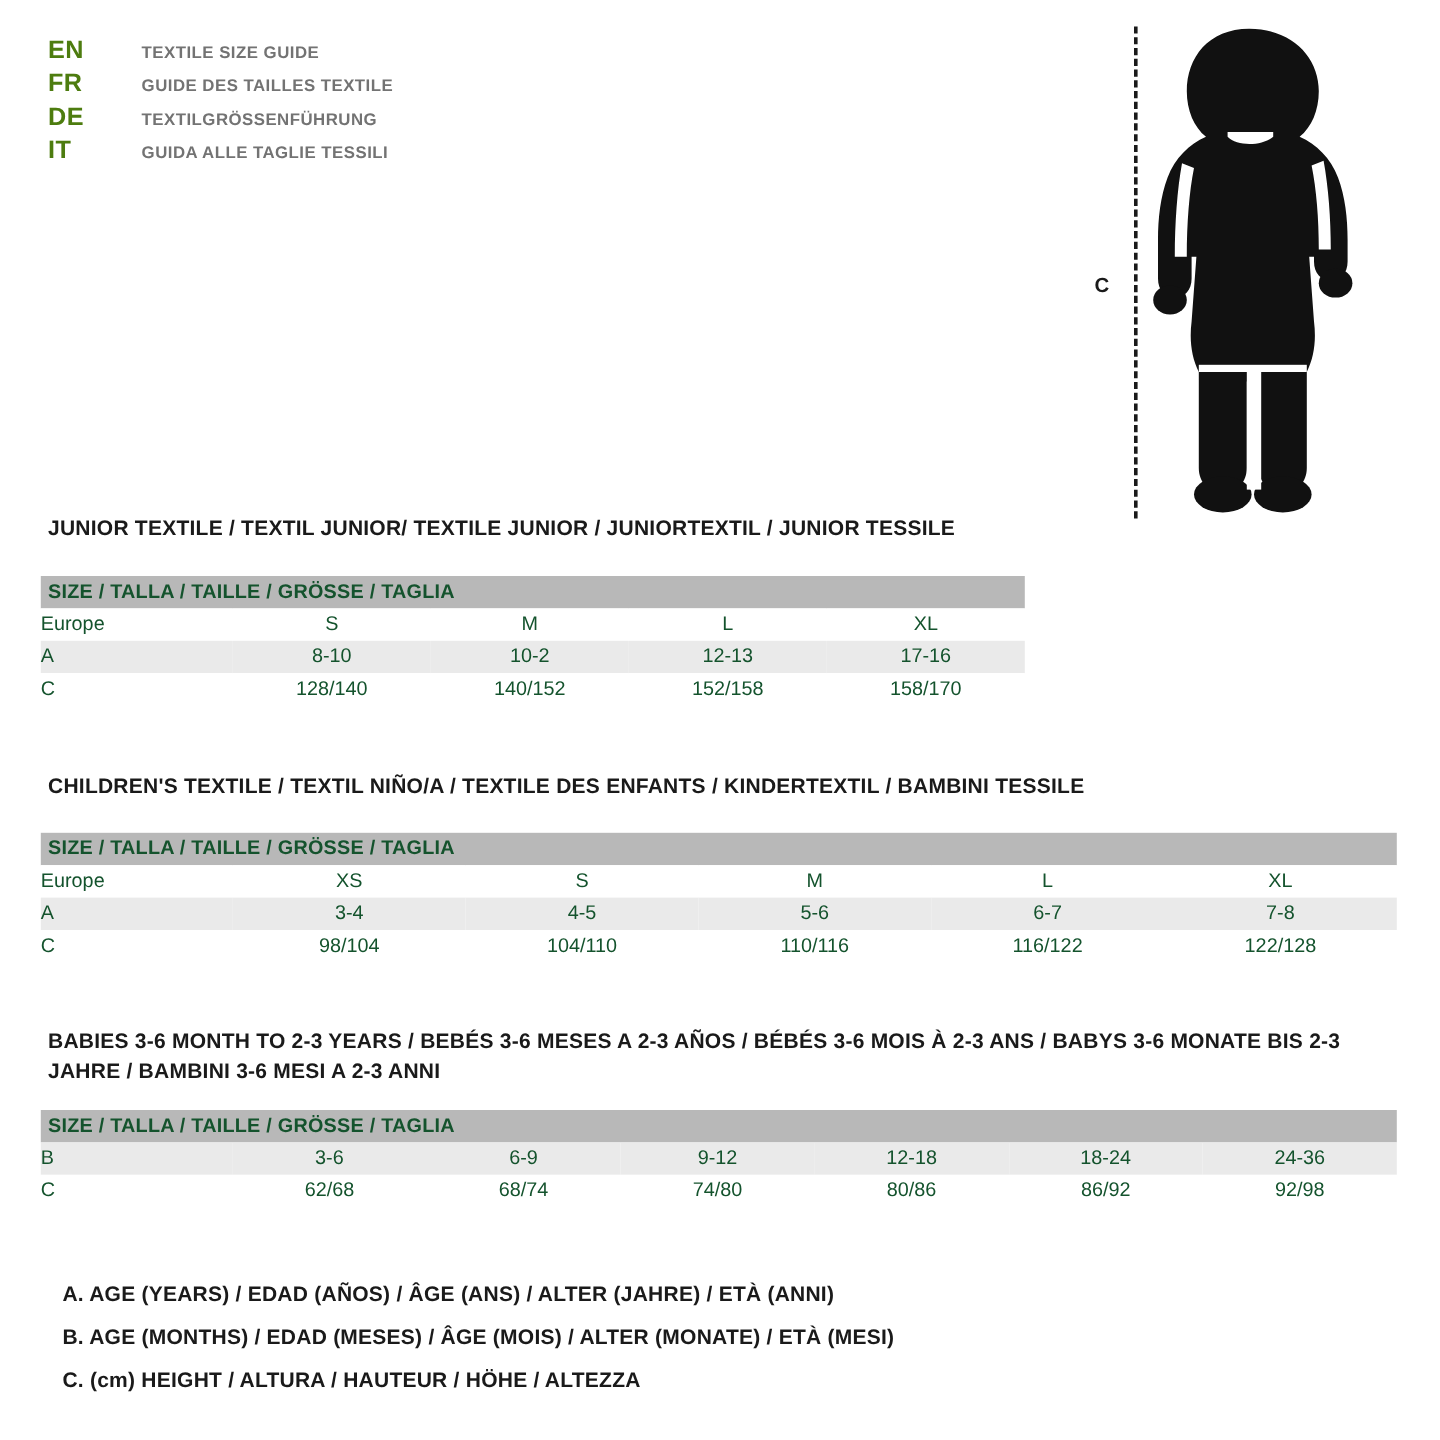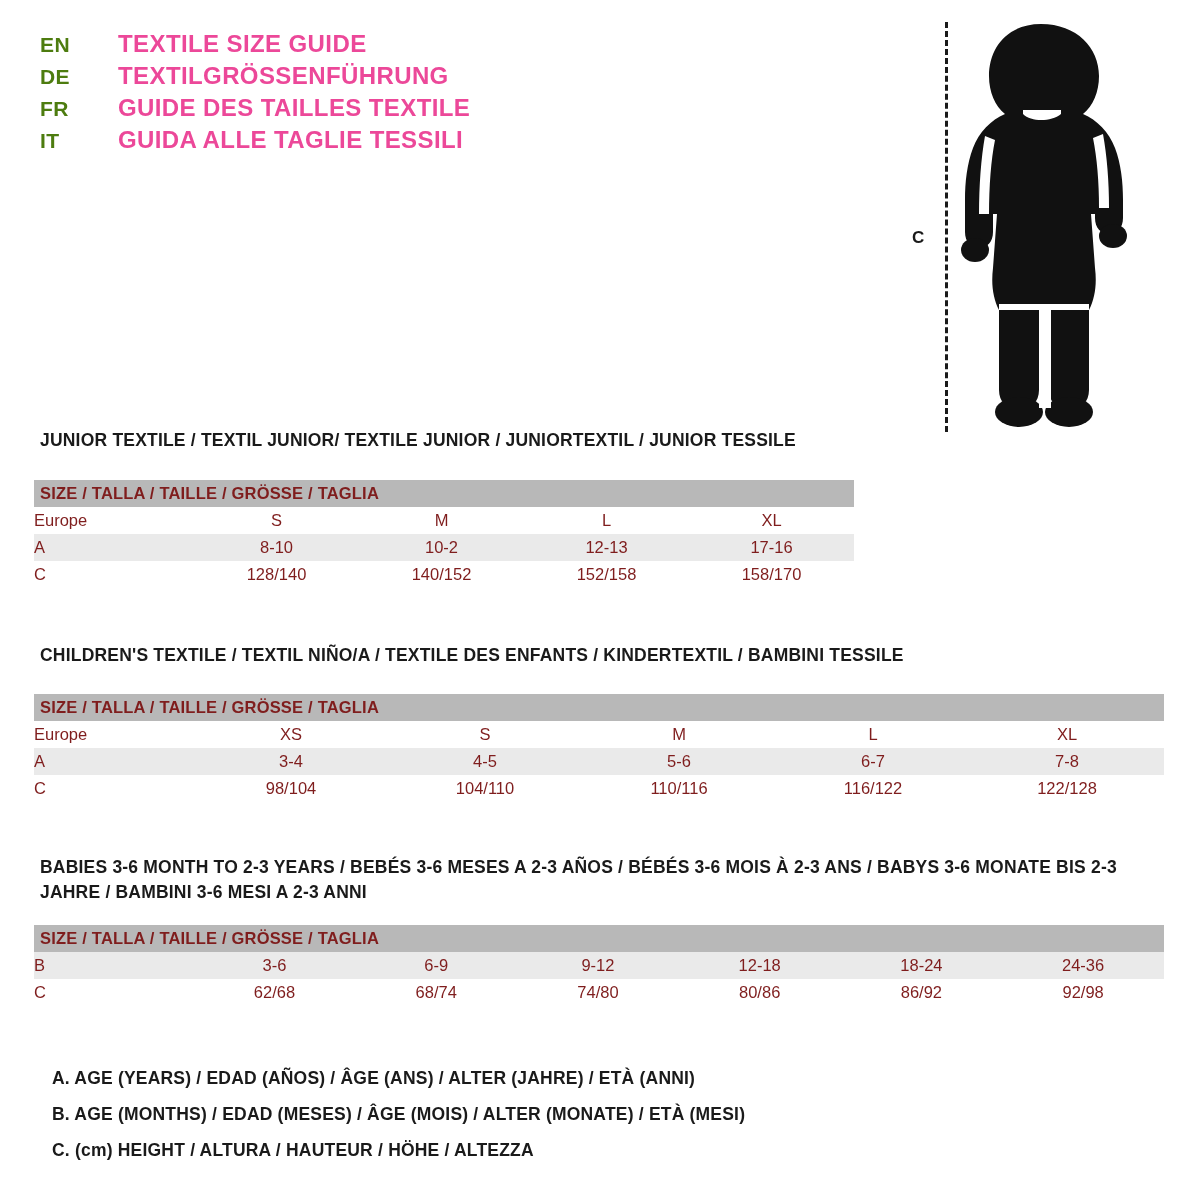--- a/index.html
+++ b/index.html
@@ -36,24 +36,24 @@
     margin-bottom: 4px;
   }
   .title-lang {
     width: 78px;
     font-size: 21px;
     font-weight: 700;
     letter-spacing: 0.4px;
     color: #4d7c0f;
   }
   .title-text {
-    font-size: 24px;
+    font-size: 14px;
     font-weight: 700;
     letter-spacing: 0.4px;
-    color: #ec4899;
+    color: #737373;
     white-space: nowrap;
   }
 
   
   .figure-area {
     position: absolute;
     left: 890px;
     top: 10px;
     width: 290px;
     height: 420px;
@@ -93,21 +93,21 @@
   .section-heading.two-line {
     white-space: normal;
     line-height: 1.45;
     width: 1120px;
   }
 
   table.size-table {
     position: absolute;
     border-collapse: collapse;
     font-size: 16.5px;
-    color: #7f1d1d;
+    color: #14532d;
   }
   table.size-table td {
     padding: 4px 0 4px 0;
     vertical-align: middle;
   }
   tr.head-row td {
     background: #b8b8b8;
     font-weight: 700;
     font-size: 16.5px;
     padding-left: 6px;
@@ -148,26 +148,26 @@
 <body>
 
 <div class="page">
 
   <div class="title-block">
     <div class="title-row">
       <span class="title-lang">EN</span>
       <span class="title-text">TEXTILE SIZE GUIDE</span>
     </div>
     <div class="title-row">
+      <span class="title-lang">FR</span>
+      <span class="title-text">GUIDE DES TAILLES TEXTILE</span>
+    </div>
+    <div class="title-row">
       <span class="title-lang">DE</span>
       <span class="title-text">TEXTILGRÖSSENFÜHRUNG</span>
-    </div>
-    <div class="title-row">
-      <span class="title-lang">FR</span>
-      <span class="title-text">GUIDE DES TAILLES TEXTILE</span>
     </div>
     <div class="title-row">
       <span class="title-lang">IT</span>
       <span class="title-text">GUIDA ALLE TAGLIE TESSILI</span>
     </div>
   </div>
 
   <div class="figure-area">
     <span class="figure-label">C</span>
     <div class="dash-line"></div>

